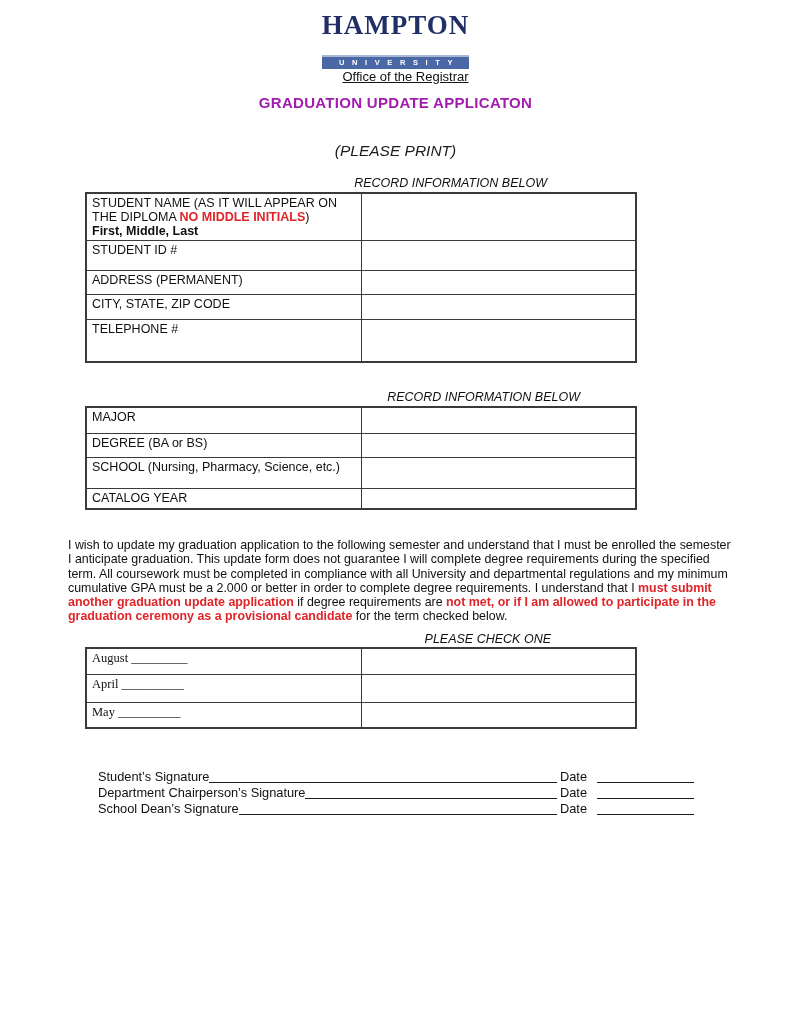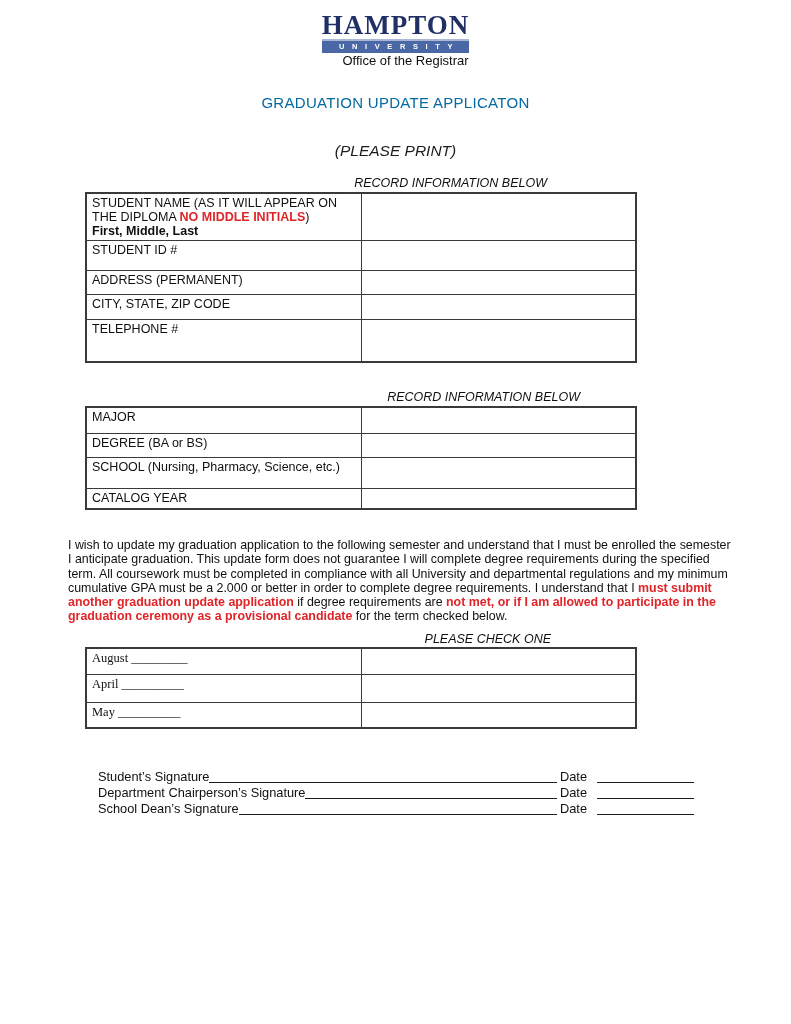--- a/index.html
+++ b/index.html
@@ -8,50 +8,50 @@
     position: relative;
     width: 791px;
     height: 1024px;
     background: #ffffff;
     font-family: "Liberation Sans", sans-serif;
     color: #161616;
     overflow: hidden;
   }
 
   
-  .header { position: absolute; top: 13px; left: 0; right: 0; text-align: center; }
+  .header { position: absolute; top: 13px; left: 0; right: 0; text-align: center; text-decoration: underline; }
   .logo { display: inline-block; }
   .logo-word {
     font-family: "Liberation Serif", serif;
     font-weight: 700;
     font-size: 27px;
     line-height: 25px;
     letter-spacing: 1px;
     color: #203066;
   }
   .logo-bar {
-    margin-top: 1px;
+    margin-top: 17px;
     background: #4a68a6;
     border-top: 2px solid #a9b7d5;
     color: #ffffff;
     font-size: 7.5px;
     font-weight: 700;
     letter-spacing: 7.6px;
     padding: 2px 0 2px 8px;
     line-height: 8px;
     text-align: center;
     white-space: nowrap;
   }
   .office-line { font-size: 13px; line-height: 14.5px; color: #101010; margin-top: 1px; padding-left: 20px; }
 
   
   .title {
     position: absolute; top: 94px; left: 0; right: 0;
-    text-align: center; font-weight: 400; font-size: 15px;
-    letter-spacing: 0.3px; color: #0369a1;
+    text-align: center; font-weight: 700; font-size: 15px;
+    letter-spacing: 0.3px; color: #a21caf;
   }
   .please-print {
     position: absolute; top: 142px; left: 0; right: 0;
     text-align: center; font-style: italic; font-size: 15.5px; color: #1c1c1c;
   }
 
   
   .section-heading {
     position: absolute; left: 85px; width: 550px;
     font-style: italic; font-size: 12.5px; color: #101010;

